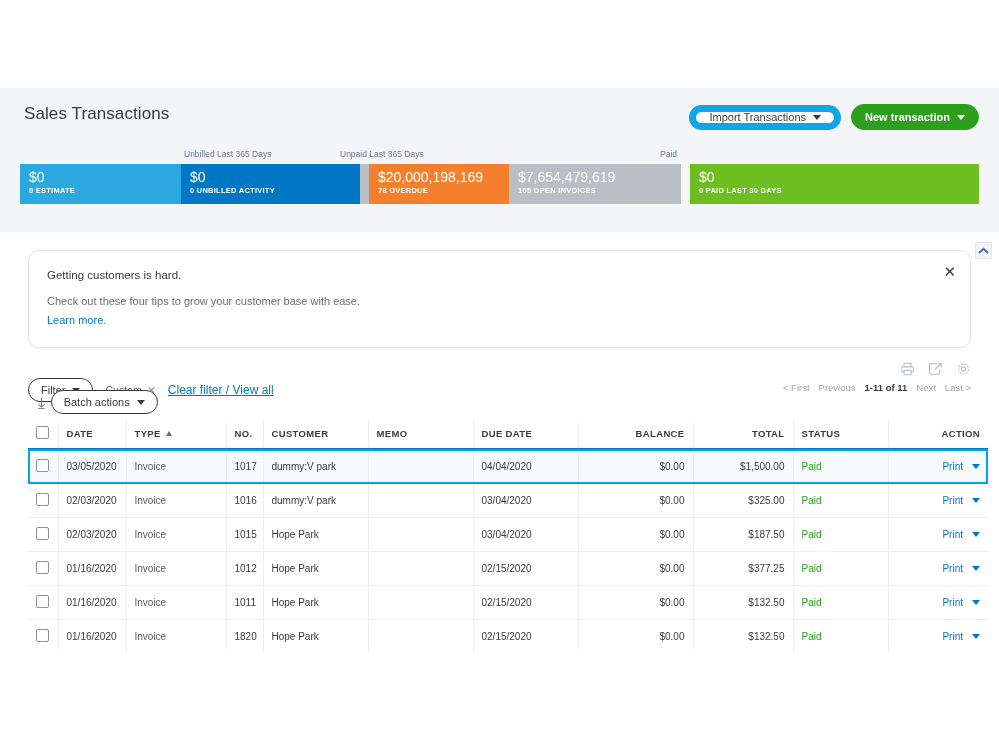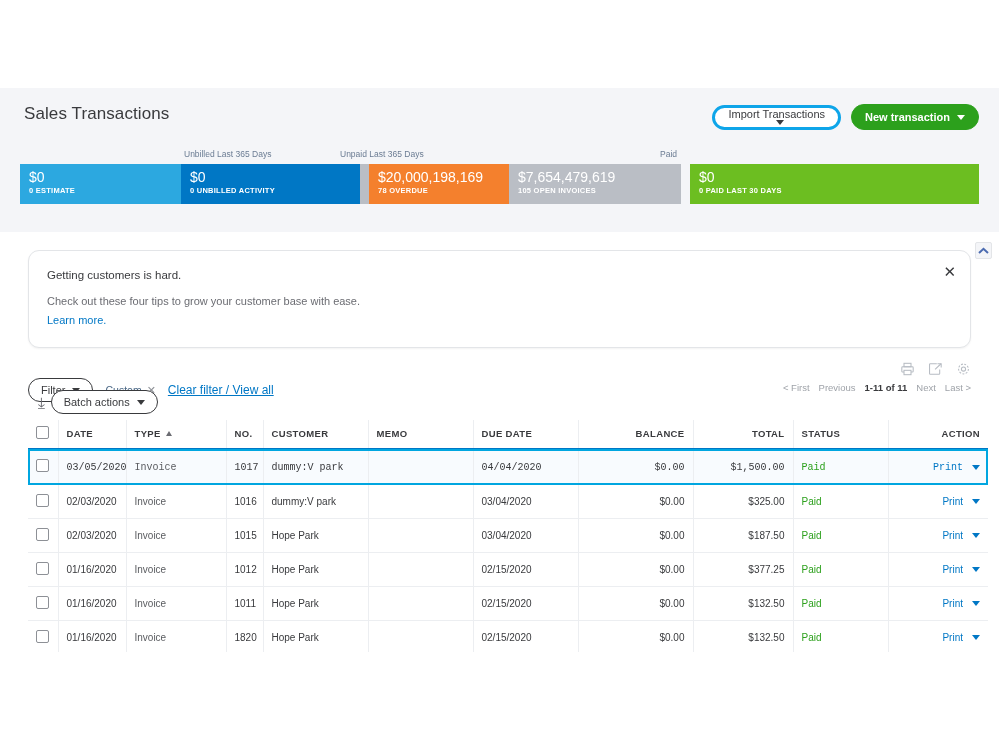--- a/index.html
+++ b/index.html
@@ -36,23 +36,22 @@
     border-radius: 13px;
     display: inline-flex;
     align-items: center;
     padding: 0 13px;
     font-size: 11px;
     cursor: pointer;
     white-space: nowrap;
   }
   .btn-secondary {
     background: #ffffff;
-    border: 3px solid #0ea5e9;
+    border: 7px solid #0ea5e9;
     color: #393a3d;
-    flex-direction: column;
   }
   .btn-primary {
     background: #2ca01c;
     border: 1px solid #2ca01c;
     color: #ffffff;
     font-weight: bold;
     height: 26px;
   }
   .caret {
     display: inline-block;
@@ -226,21 +225,21 @@
     border-left: 4px solid transparent;
     border-right: 4px solid transparent;
     border-top: 5px solid #0077c5;
     cursor: pointer;
   }
   tr.row-selected {
     outline: 2px solid #00a6e0;
     outline-offset: -2px;
     background: #f8fbfe;
   }
-  tr.row-selected td { border-bottom-color: transparent; font-family: Liberation Mono, monospace; }
+  tr.row-selected td { border-bottom-color: transparent; }
   .type-muted { color: #5a5c60; }
 </style>
 </head>
 <body>
 
 <div class="page">
 
   <div class="hdr">
     <div class="page-title">Sales Transactions</div>
     <div class="btn-row">

